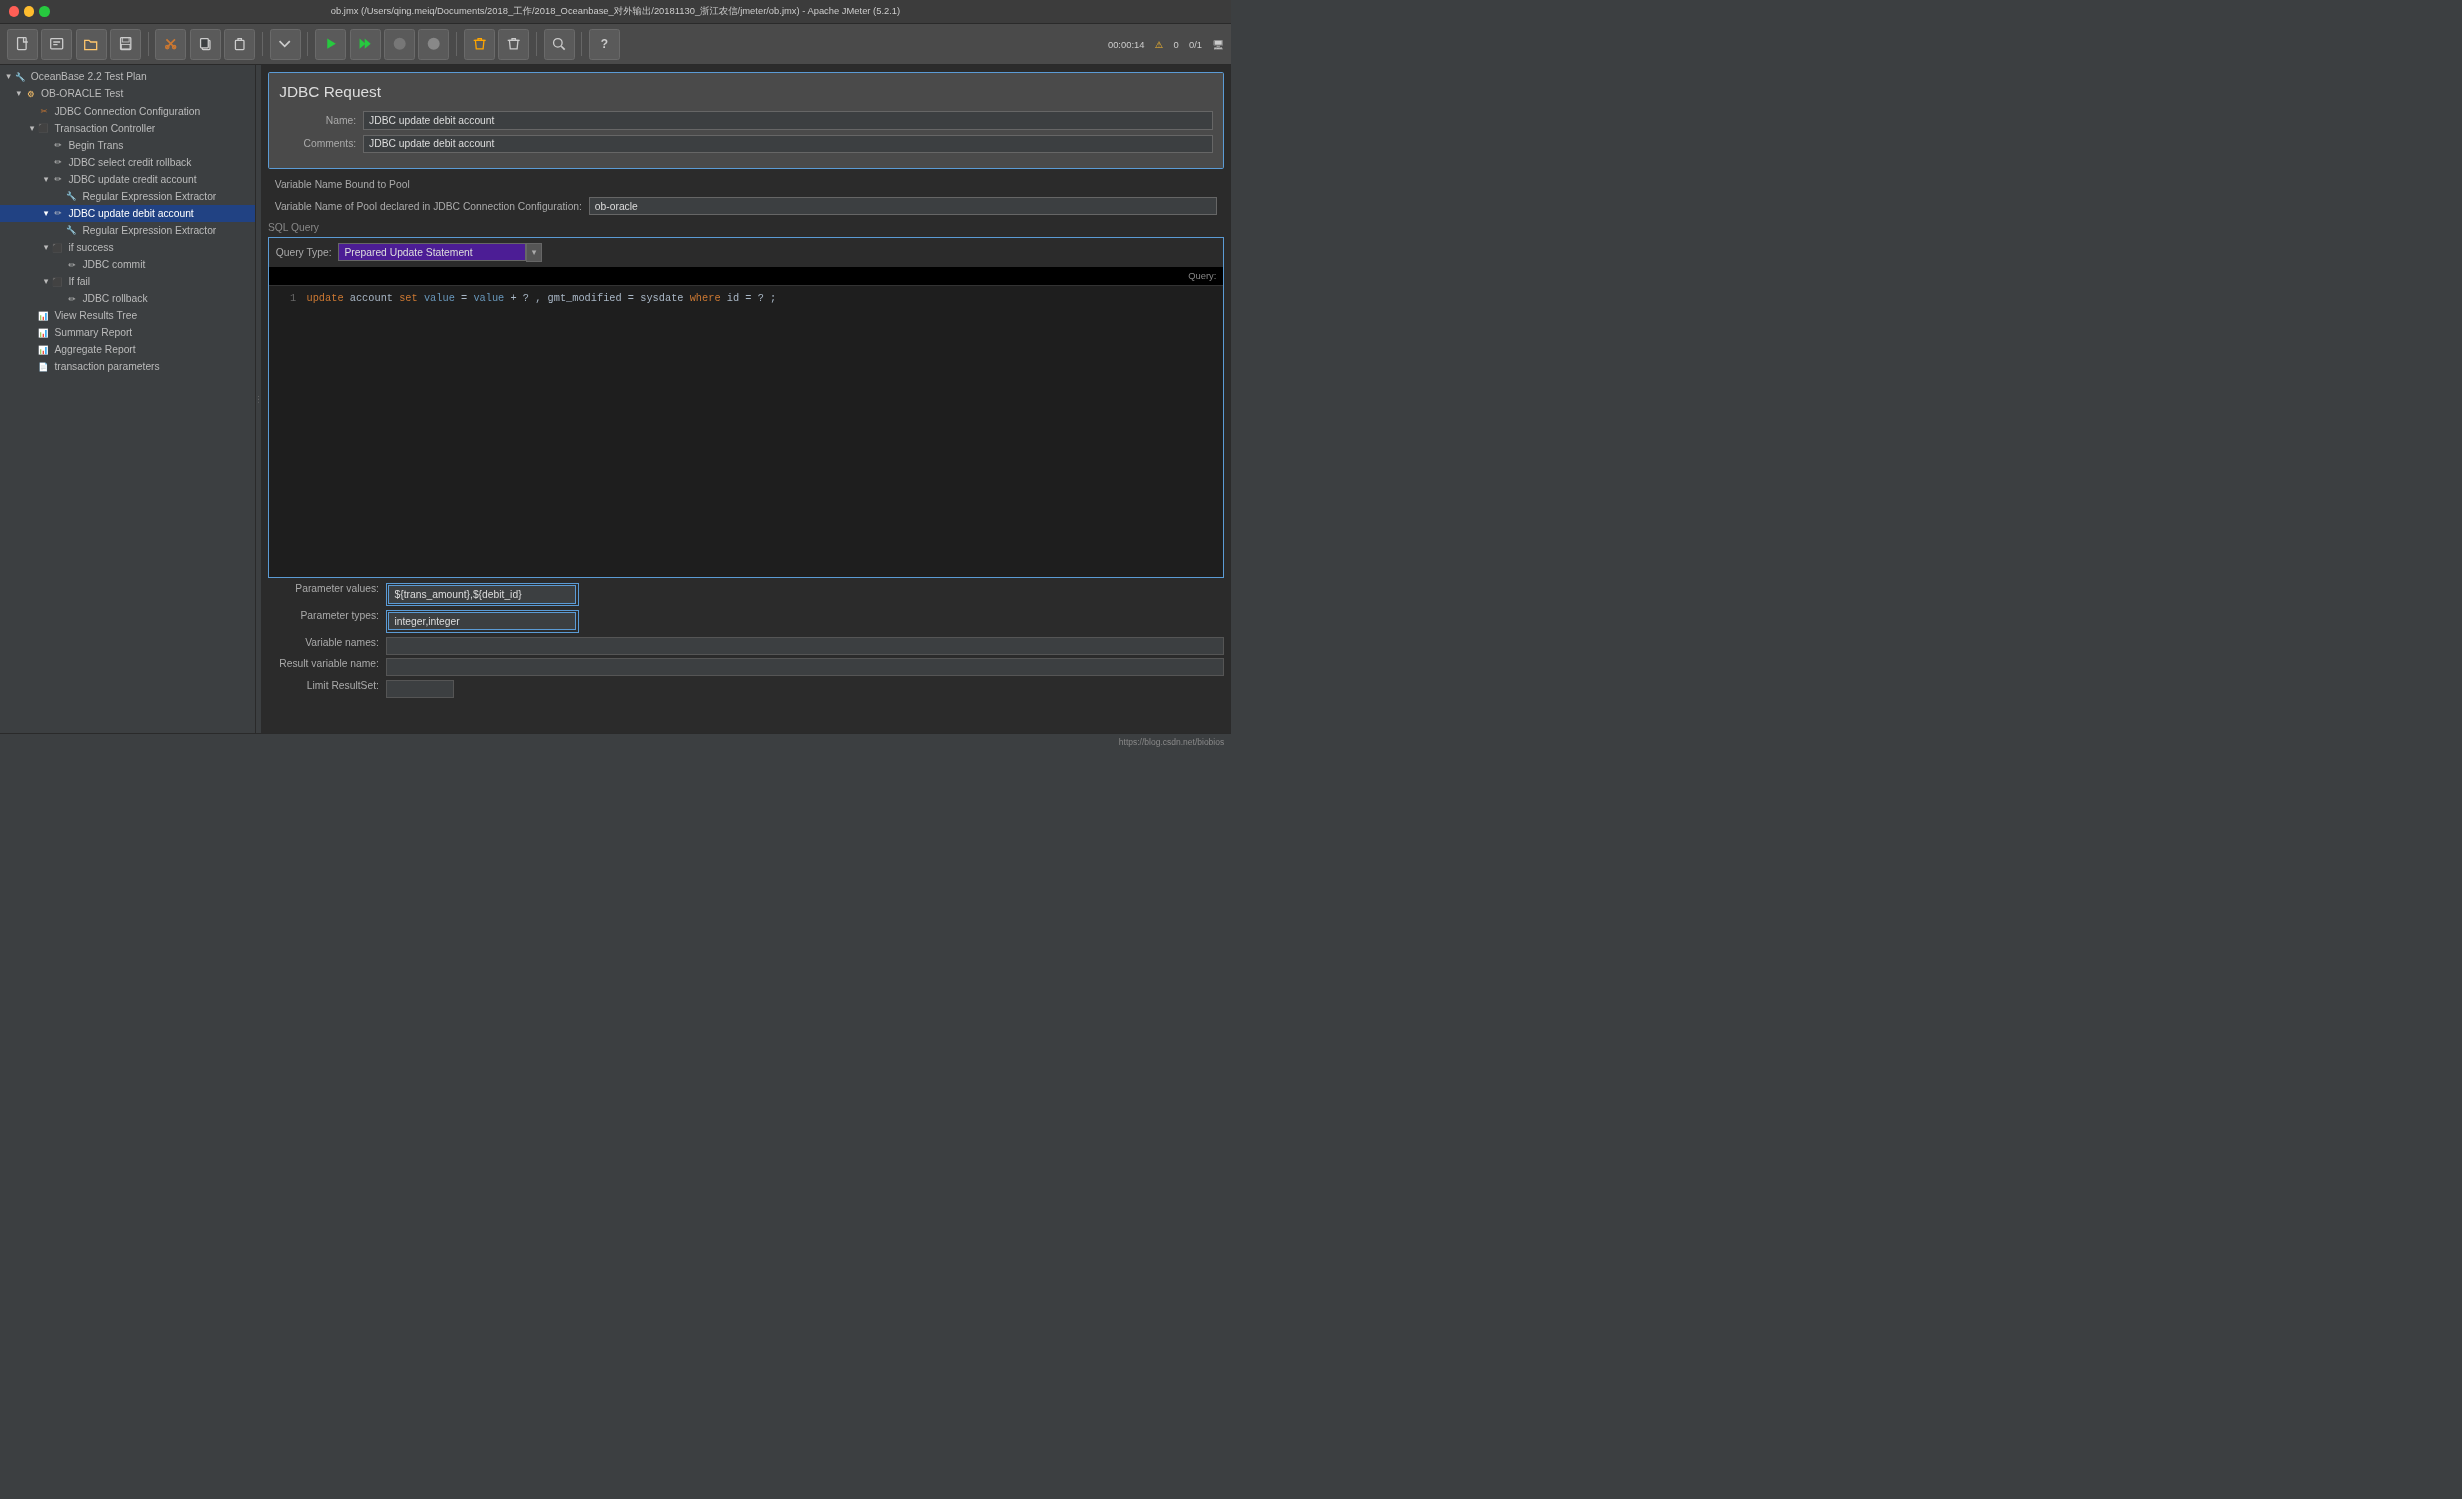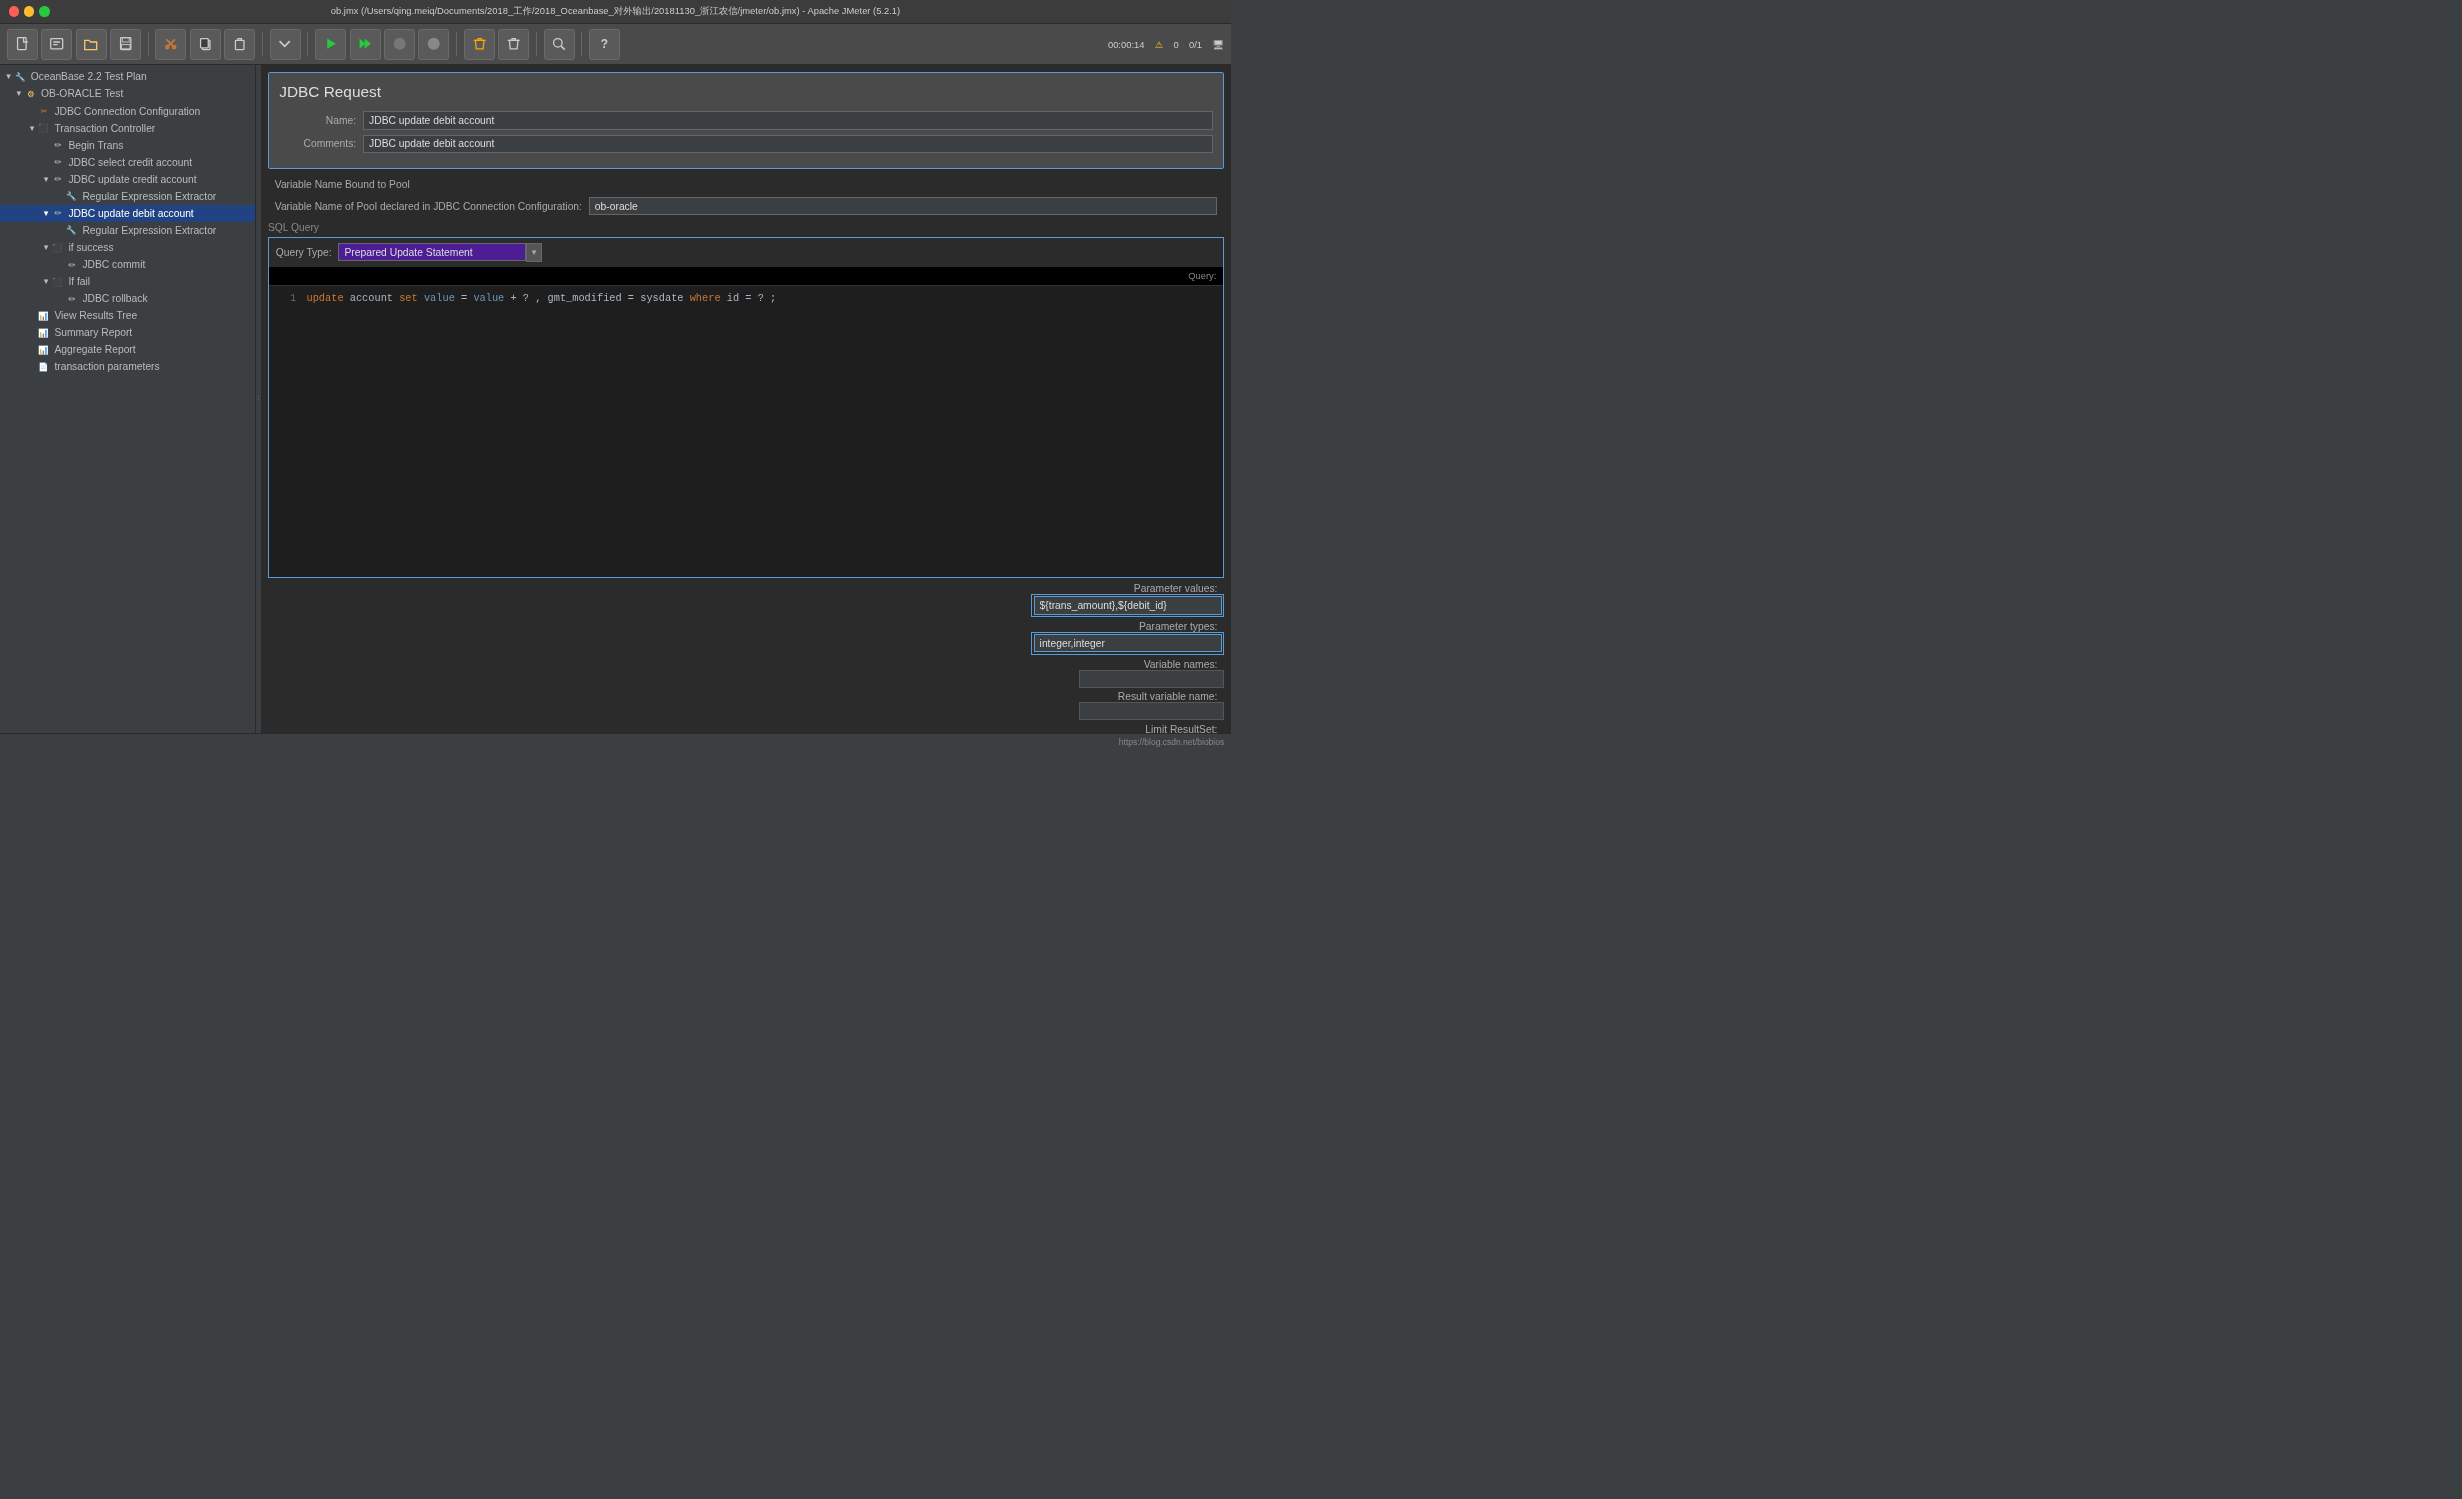--- a/index.html
+++ b/index.html
@@ -232,23 +232,22 @@
     .kw-where { color: #cc7832; }
     .kw-value { color: #6897bb; }
     .kw-normal { color: #a9b7c6; }
     
     .param-section {
       padding: 5.1px 6.8px;
       background: #2b2b2b;
     }
     .param-row {
       display: flex;
-      align-items: flex-end;
+      align-items: flex-start;
       margin-bottom: 3.4px;
-      flex-direction: column;
     }
     .param-label {
       color: #aaaaaa;
       text-align: right;
       width: 111px;
       margin-right: 6.8px;
       font-size: 10.3px;
       flex-shrink: 0;
     }
     .param-input {
@@ -461,21 +460,21 @@
 
     <div class="tree-item indent-3">
       <span class="toggle" style="width:10.3px;"></span>
       <span class="icon" style="color:#cccccc;">✏</span>
       <span>Begin Trans</span>
     </div>
 
     <div class="tree-item indent-3">
       <span class="toggle" style="width:10.3px;"></span>
       <span class="icon" style="color:#cccccc;">✏</span>
-      <span>JDBC select credit account</span>
+      <span>JDBC select credit rollback</span>
     </div>
 
     <div class="tree-item indent-3">
       <span class="toggle">▼</span>
       <span class="icon" style="color:#cccccc;">✏</span>
       <span>JDBC update credit account</span>
     </div>
 
     <div class="tree-item indent-4">
       <span class="toggle" style="width:10.3px;"></span>

